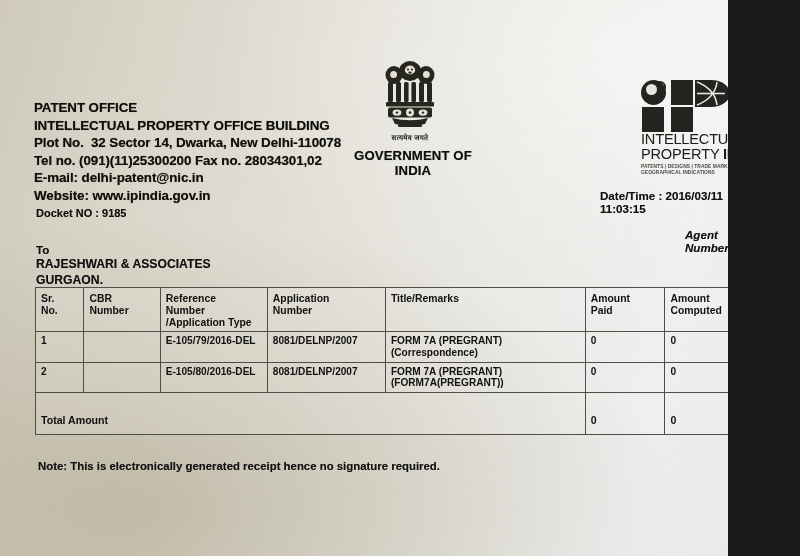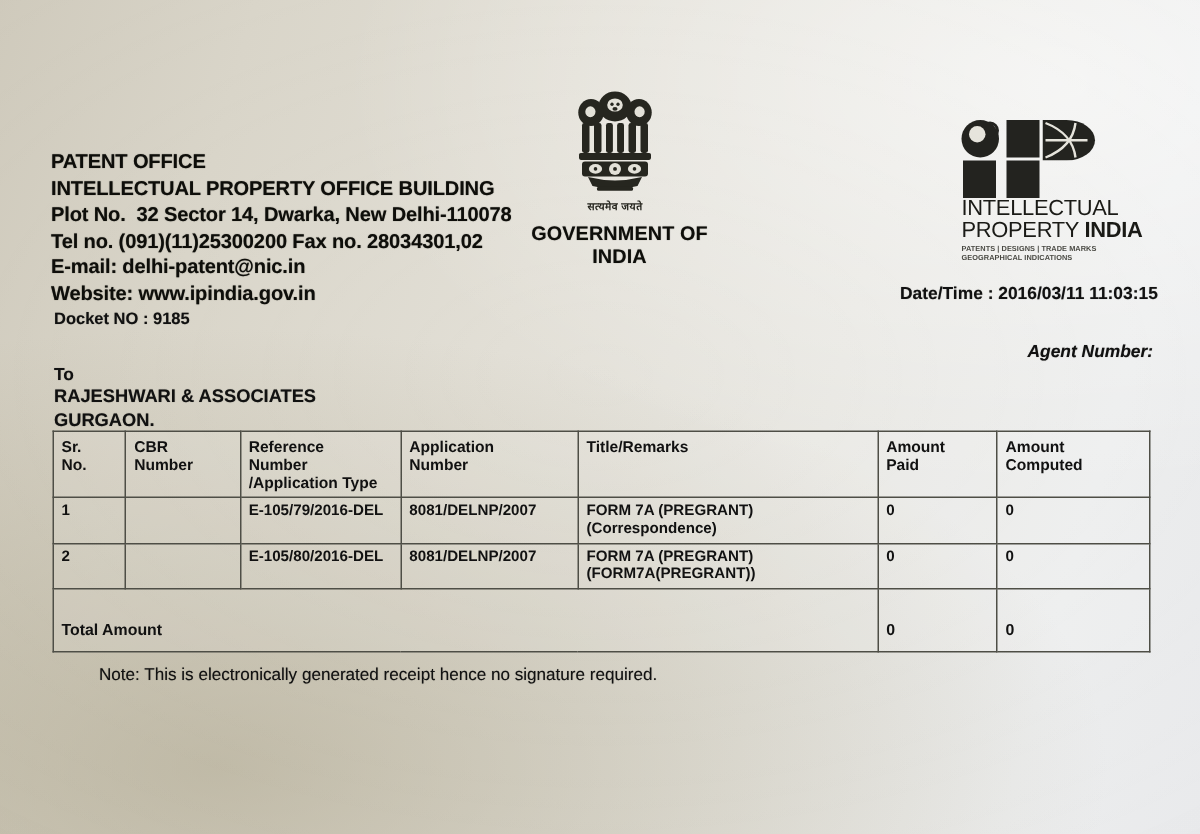--- a/index.html
+++ b/index.html
@@ -2,21 +2,21 @@
 <html><head>
 <meta charset="utf-8">
 <style>
   html, body {
     margin: 0;
     padding: 0;
     background: #1a1a1a;
   }
   #page {
     position: relative;
-    width: 800px;
+    width: 728px;
     height: 556px;
     overflow: hidden;
     font-family: "Liberation Sans", sans-serif;
     
     background:
       radial-gradient(ellipse 120% 85% at 18% 92%, rgba(168,160,134,0.55) 0%, rgba(168,160,134,0.0) 62%),
       radial-gradient(ellipse 85% 70% at 88% 10%, rgba(255,255,255,0.55) 0%, rgba(255,255,255,0.0) 70%),
       linear-gradient(105deg, #cfcabc 0%, #d9d5c9 18%, #e2dfd6 42%, #e8e7e2 66%, #eceded 86%, #e9eaec 100%);
     color: #15150f;
   }
@@ -208,26 +208,25 @@
   .c-ref  { width: 105px; }
   .c-app  { width: 113px; }
   .c-title{ width: 206px; }
   .c-paid { width: 76px; }
   .c-comp { width: 100px; }
   .nowrap-2 { white-space: pre-line; }
 
   
   #note {
     left: 38px;
-    top: 444px;
+    top: 460px;
     font-size: 11.4px;
-    font-weight: normal;
-    color: #111;
-    text-shadow: 0 0 0.6px rgba(20,20,14,0.45);
-    margin-left: 28px;
+    font-weight: bold;
+    color: #111;
+    text-shadow: 0 0 0.6px rgba(20,20,14,0.45);
   }
 </style>
 </head>
 <body>
 
 <div id="page">
 
   <div class="abs" id="address-block">
     <div class="ln">PATENT OFFICE</div>
     <div class="ln">INTELLECTUAL PROPERTY OFFICE BUILDING</div>

